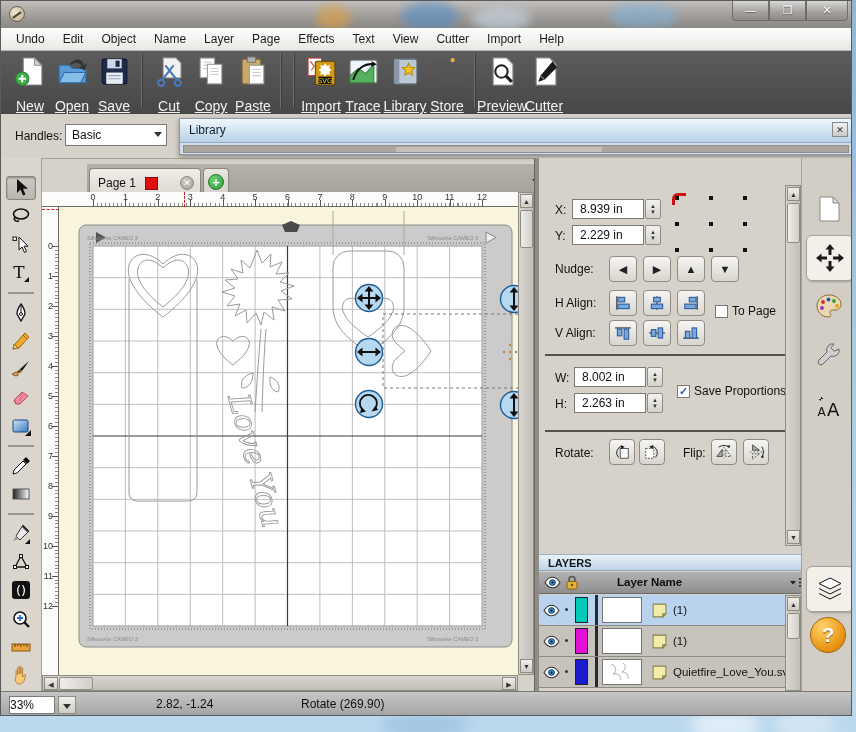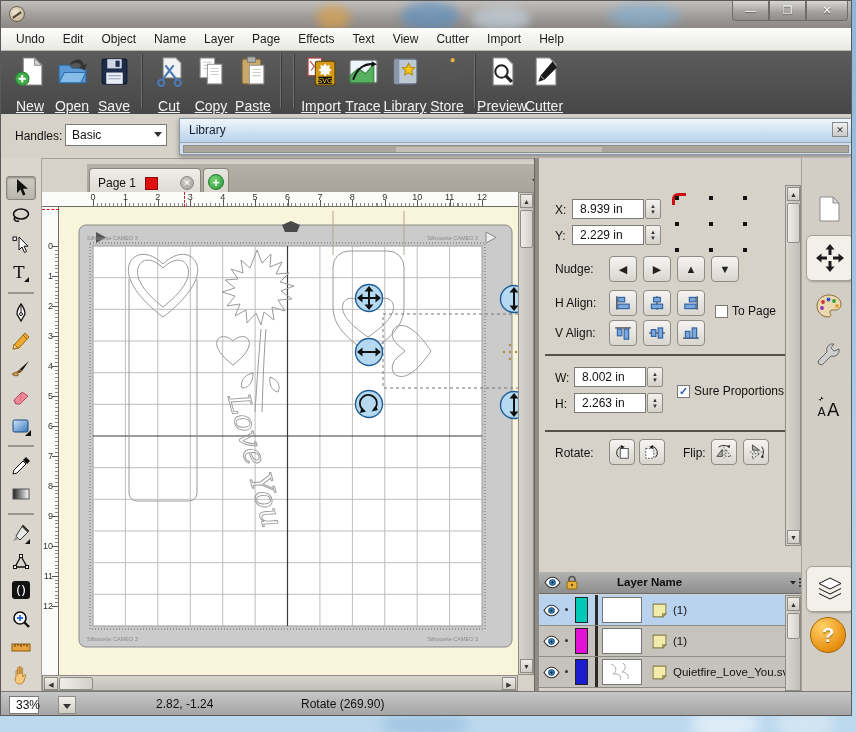--- a/index.html
+++ b/index.html
@@ -107,21 +107,21 @@
   .lrow .note{position:absolute;left:112px;top:7px;width:17px;height:17px;}
   .lrow .lname{position:absolute;left:134px;top:9px;font-size:11.5px;color:#111;white-space:nowrap;}
   
   #strip{position:absolute;left:800px;top:157px;width:52px;height:533px;background:#d2cec5;border-left:1px solid #a5a29b;box-sizing:border-box;}
   .strip-btn{position:absolute;left:4px;width:46px;height:44px;display:flex;align-items:center;justify-content:center;border-radius:6px;}
   .strip-btn svg{width:30px;height:30px;}
   .strip-btn.active{background:#f2f0e8;border:1px solid #a5a29b;box-shadow:1px 1px 2px rgba(0,0,0,.25);}
   #help-ball{position:absolute;left:8px;top:459px;width:36px;height:36px;border-radius:50%;background:radial-gradient(circle at 35% 28%,#ffd36a,#e89010 70%,#c87808);border:1px solid #a06408;color:#fff;font-size:20px;font-weight:bold;text-align:center;line-height:34px;text-shadow:0 1px 1px #8a5a06;box-sizing:border-box;}
   
   #statusbar{position:absolute;left:0;top:690px;width:852px;height:26px;background:linear-gradient(180deg,#c6c6c6,#a2a2a2);border-top:1px solid #787878;box-sizing:border-box;font-size:12px;color:#111;}
-  #zoombox{position:absolute;left:8px;top:4px;width:30px;height:18px;background:#fff;border:1px solid #7c7a76;box-sizing:border-box;line-height:16px;padding-left:6px;}
+  #zoombox{position:absolute;left:8px;top:4px;width:46px;height:18px;background:#fff;border:1px solid #7c7a76;box-sizing:border-box;line-height:16px;}
   #zoombtn{position:absolute;left:57px;top:4px;width:18px;height:18px;background:linear-gradient(180deg,#f2f1ee,#cfccc5);border:1px solid #8f8c85;box-sizing:border-box;}
   #zoombtn:before{content:"";position:absolute;left:4px;top:7px;border-left:4px solid transparent;border-right:4px solid transparent;border-top:5px solid #333;}
   #coords{position:absolute;left:155px;top:5px;}
   #rotlabel{position:absolute;left:300px;top:5px;}
 </style>
 </head>
 <body>
 
 <div id="scene">
   <div id="desktop">
@@ -688,21 +688,21 @@
 
       <div class="divline" style="top:196px;"></div>
 
       <div class="flabel" style="left:16px;top:213px;">W:</div>
       <div class="finput" style="left:35px;top:209px;">8.002 in</div>
       <div class="spin" style="left:108px;top:209px;">
           <span>▲</span>
           <span>▼</span>
         </div>
       <div class="chk" style="left:138px;top:227px;">✓</div>
-      <div class="chklabel" style="left:155px;top:226px;">Sure Proportions</div>
+      <div class="chklabel" style="left:155px;top:226px;">Save Proportions</div>
       <div class="flabel" style="left:16px;top:239px;">H:</div>
       <div class="finput" style="left:35px;top:235px;">2.263 in</div>
       <div class="spin" style="left:108px;top:235px;">
           <span>▲</span>
           <span>▼</span>
         </div>
 
       <div class="divline" style="top:272px;"></div>
 
       <div class="flabel" style="left:16px;top:288px;">Rotate:</div>
@@ -741,20 +741,21 @@
             </g>
           </svg>
         </div>
 
       <div class="abs sb sb-v" style="left:246px;top:27px;width:16px;height:361px;">
         <div class="sb-btn arrowglyph" style="left:1px;top:1px;width:13px;height:14px;">▲</div>
         <div class="sb-thumb" style="left:1px;top:17px;width:13px;height:40px;"></div>
         <div class="sb-btn arrowglyph" style="left:1px;bottom:1px;width:13px;height:14px;">▼</div>
       </div>
 
+      <div class="panel-header" style="top:396px;"><span>LAYERS</span></div>
       <div id="layers-toolbar">
         <svg style="position:absolute;left:5px;top:4px;width:17px;height:13px;" viewBox="0 0 16 12">
             <path d="M1 6C3 2.5 6 1 8 1s5 1.5 7 5c-2 3.5-5 5-7 5S3 9.5 1 6z" fill="#fff" stroke="#333"></path>
             <circle cx="8" cy="6" r="2.6" fill="#3a8fd0" stroke="#1a4f80"></circle>
             <circle cx="8" cy="6" r="1" fill="#111"></circle>
           </svg>
         <svg style="position:absolute;left:26px;top:2px;width:14px;height:17px;" viewBox="0 0 14 16">
             <path d="M4 7V5a3 3 0 0 1 6 0v2" fill="none" stroke="#555" stroke-width="1.6"></path>
             <rect x="2" y="7" width="10" height="7.5" rx="1" fill="#e8b23a" stroke="#8a6510"></rect>
             <circle cx="7" cy="10.5" r="1.2" fill="#6a4a08"></circle>

